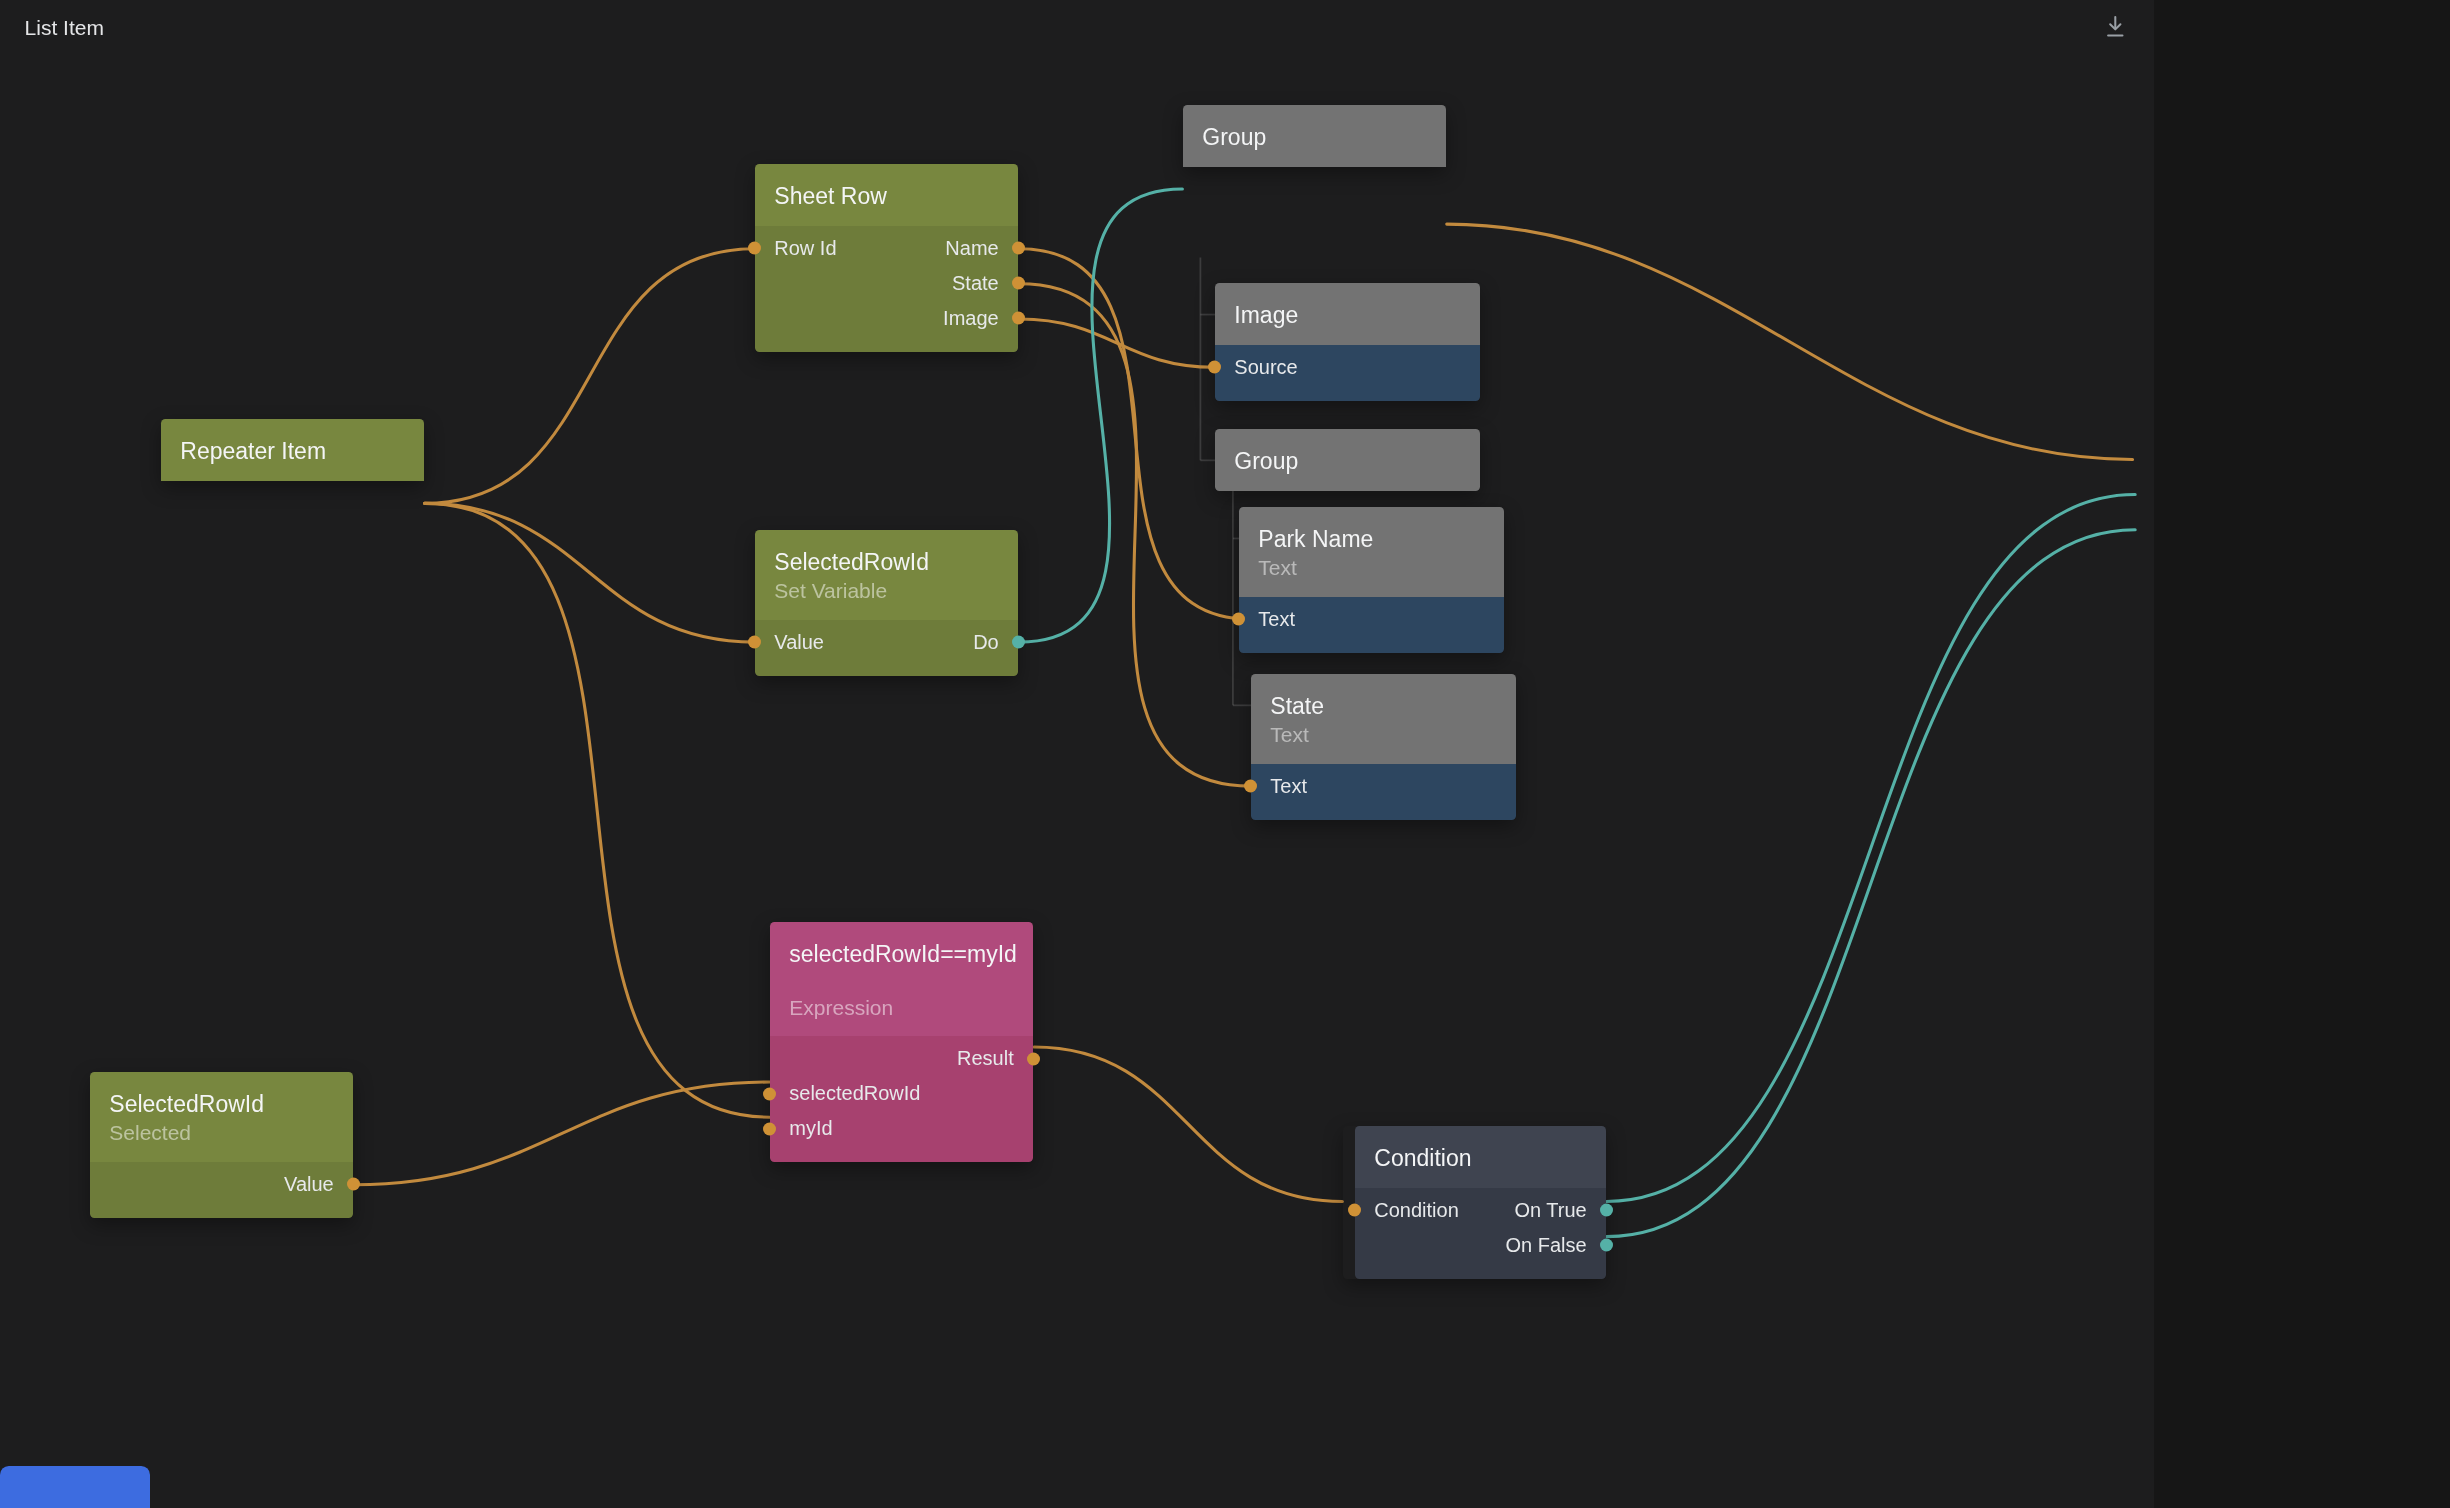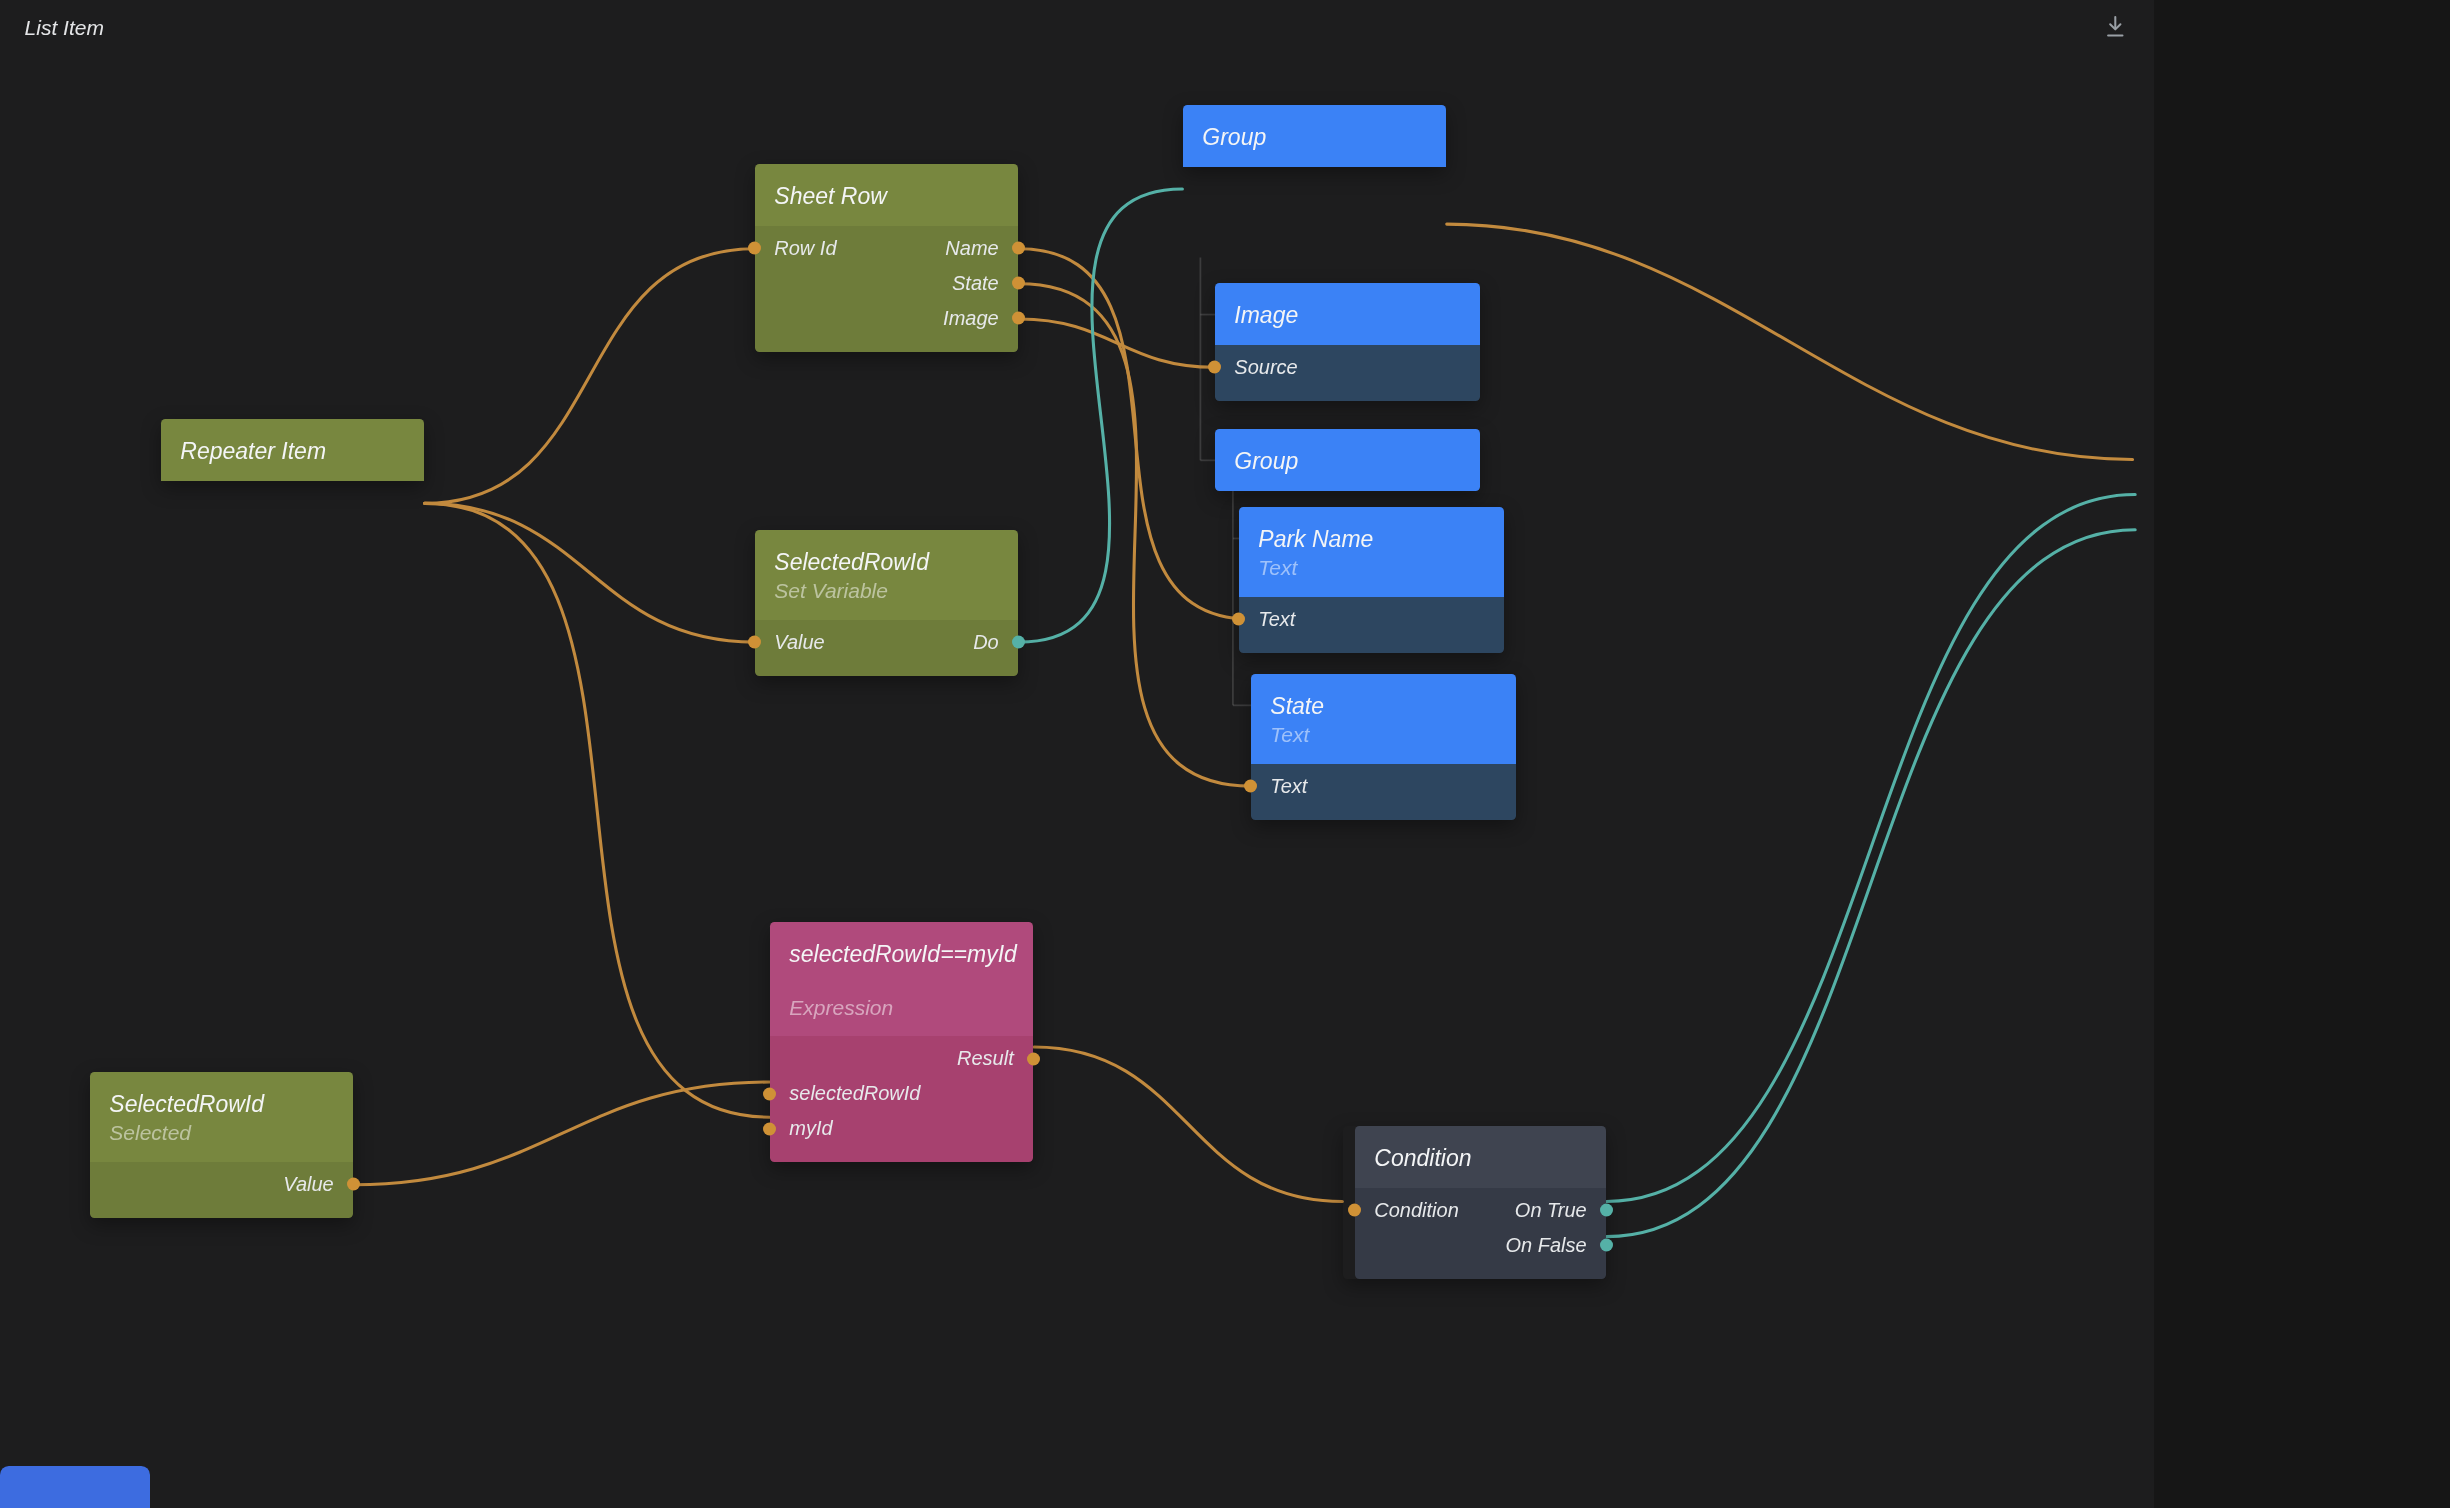--- a/index.html
+++ b/index.html
@@ -5,21 +5,20 @@
   * { box-sizing: border-box; margin: 0; padding: 0; }
   html, body { background: #161616; }
   body { font-family: "Liberation Sans", sans-serif; }
 
   .canvas {
     position: relative;
     width: 2154px;
     height: 1509px;
     background: #1d1d1e;
     overflow: hidden;
-    font-style: italic;
   }
 
   #wires { position: absolute; left: 0; top: 0; z-index: 1; }
 
   .page-title {
     position: absolute; left: 24.6px; top: 16px; z-index: 3;
     font-size: 21px; color: #e4e5e7;
   }
 
   .export-btn {
@@ -55,21 +54,21 @@
   .port.signal { background: #55b1a7; }
   .port.arrow {
     width: 0; height: 0; border-radius: 0; background: transparent;
     border-top: 8px solid transparent; border-bottom: 8px solid transparent;
     border-left: 13px solid #55b1a7;
     left: -4.4px;
   }
 
   .node.green .node-header { background: #78873f; }
   .node.green .node-body   { background: #6e7c3a; }
-  .node.blue  .node-header { background: #3b82f6; }
+  .node.blue  .node-header { background: #737373; }
   .node.blue  .node-body   { background: #2d4660; }
   .node.pink  .node-header { background: #b04a7c; }
   .node.pink  .node-body   { background: #a7416f; }
   .node.dark  .node-header { background: #3f4450; }
   .node.dark  .node-body   { background: #353a46; }
 
   .accent-rect {
     position: absolute; left: 0; top: 1466px; z-index: 2;
     width: 150px; height: 54px;
     background: #3d6ce0; border-radius: 8.8px;

